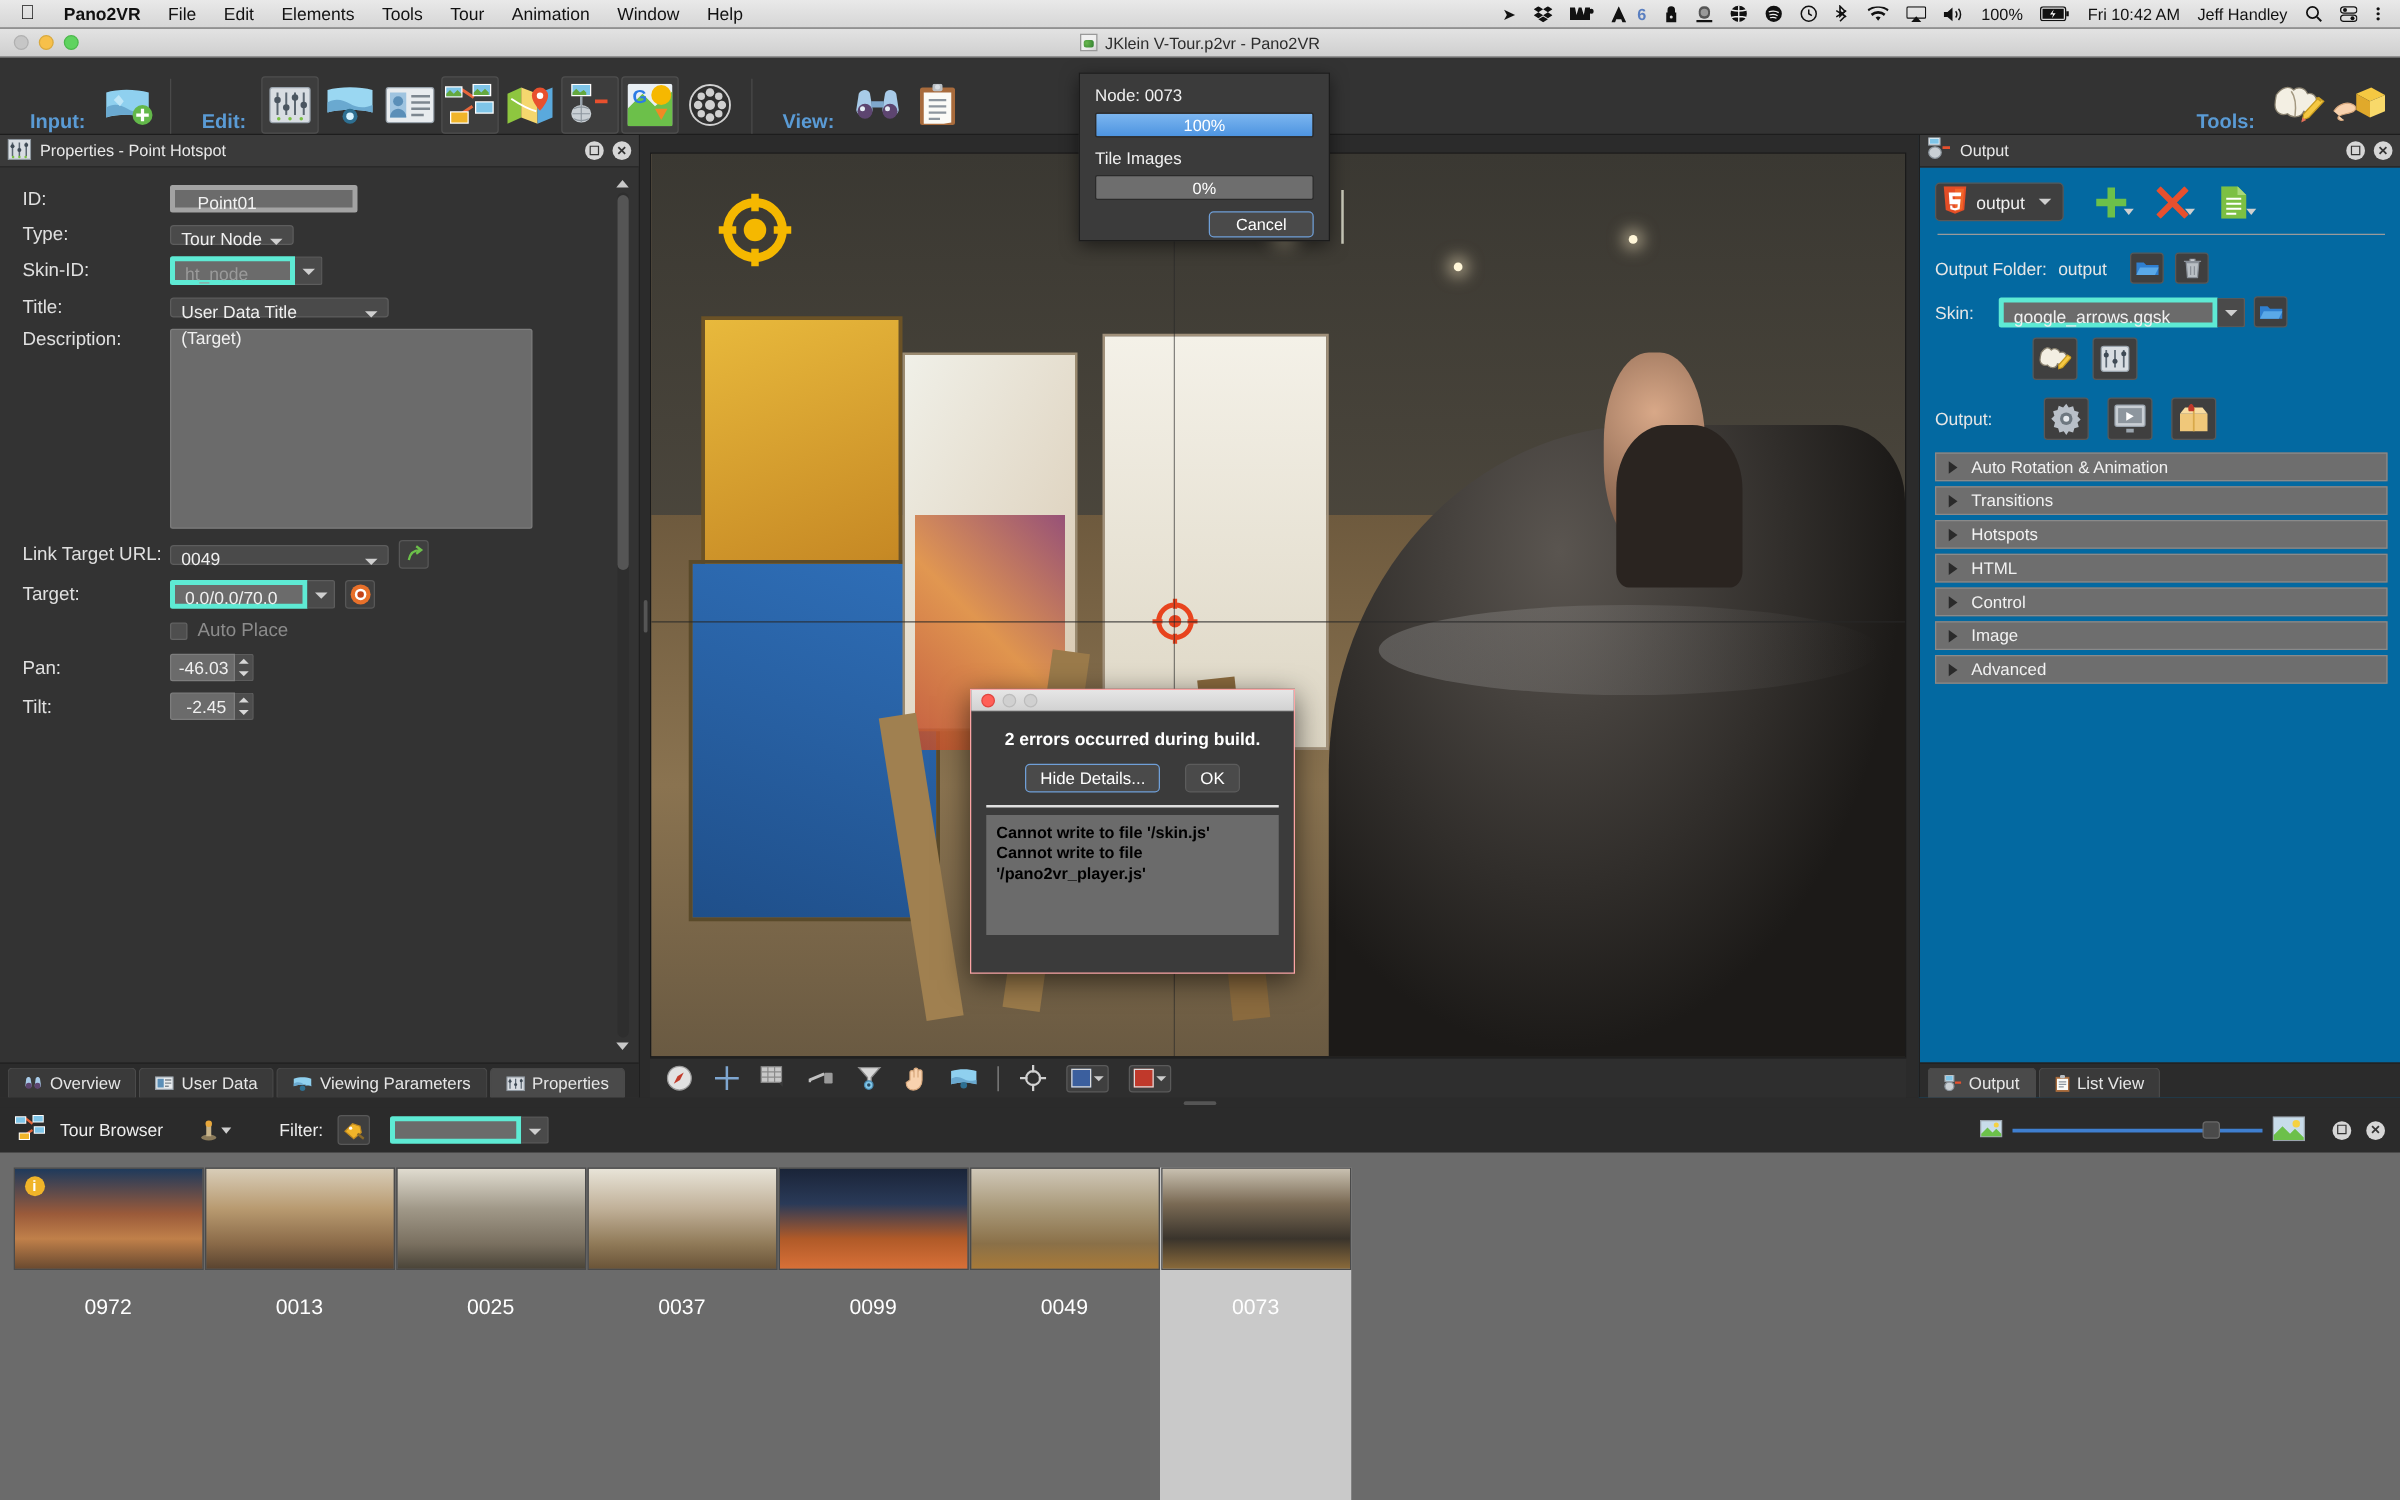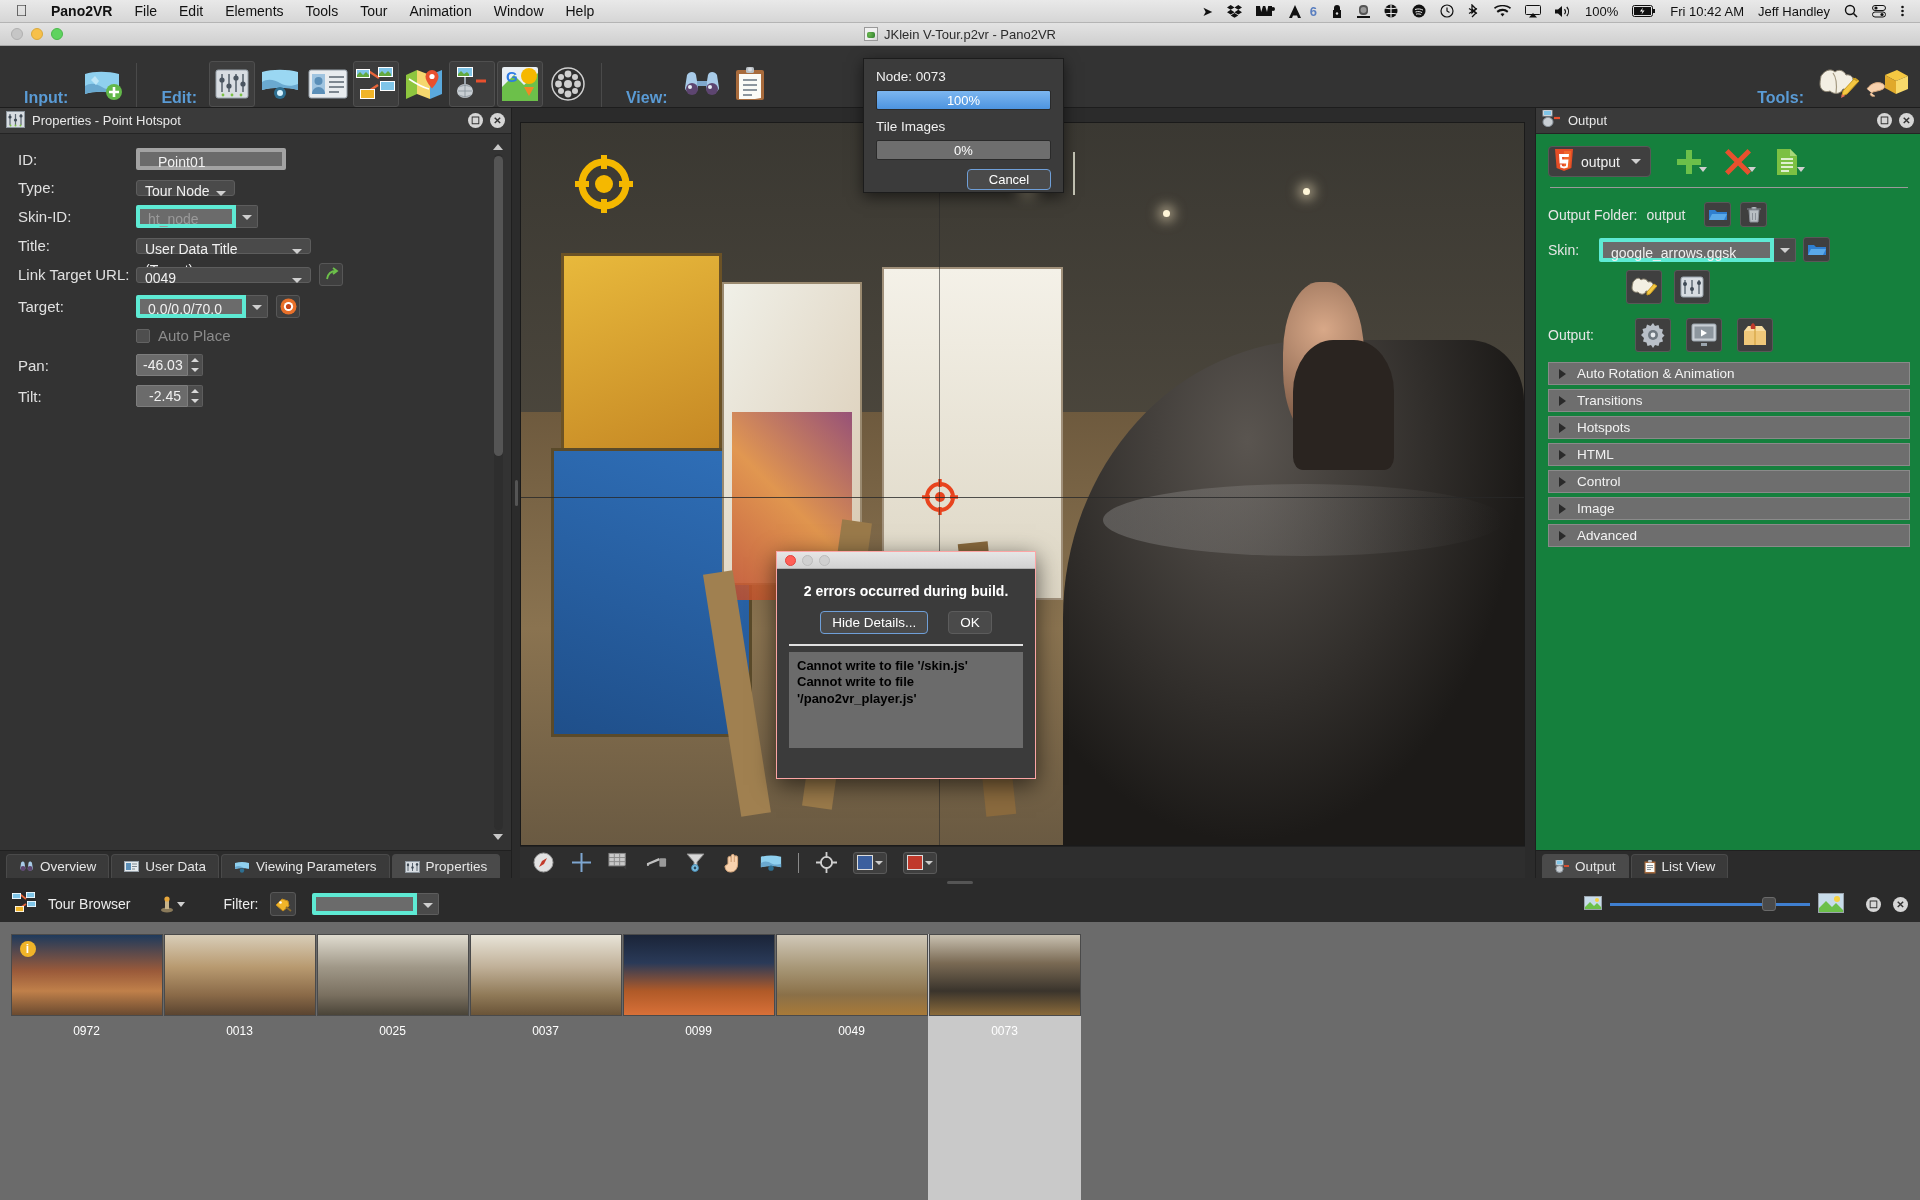--- a/index.html
+++ b/index.html
@@ -131,21 +131,21 @@
   .scn { position: absolute; }
   #vtoolbar { height: 32px; background: #2e2e2e; margin-right: 10px; display: flex; align-items: center;
      padding: 0 12px; gap: 16px; border-top: 1px solid #222; }
   .vicon { width: 22px; height: 22px; display: flex; align-items: center; justify-content: center; }
   .vsep { width: 1px; height: 20px; background: #8a8a8a; }
   .colorbtn { width: 34px; height: 22px; background: #3f3f3f; border: 1px solid #5a5a5a; border-radius: 3px;
      display: flex; align-items: center; padding: 0 3px; gap: 2px; }
   .colorbtn .sw { width: 17px; height: 15px; }
   .colorbtn .ca { width: 0; height: 0; border-left: 4px solid transparent; border-right: 4px solid transparent; border-top: 4px solid #ccc; }
   
-  #rightpanel { width: 385px; background: #15803d; border-left: 1px solid #1f1f1f; display: flex; flex-direction: column; }
+  #rightpanel { width: 385px; background: #0369a1; border-left: 1px solid #1f1f1f; display: flex; flex-direction: column; }
   #out-body { flex: 1 1 auto; padding: 12px 10px 0 12px; }
   .outrow { display: flex; align-items: center; gap: 9px; margin-bottom: 10px; }
   .presetbtn { height: 31px; background: #3f3f3f; border: 1px solid #585858; border-radius: 4px;
      display: flex; align-items: center; gap: 7px; padding: 0 9px 0 5px; color: #f0f0f0; font-size: 14px; }
   .iconbtn { width: 30px; height: 30px; display: flex; align-items: center; justify-content: center; position: relative; }
   .iconbtn .dd { position: absolute; right: -3px; bottom: 5px; width: 0; height: 0;
      border-left: 4px solid transparent; border-right: 4px solid transparent; border-top: 5px solid #cfcfcf; }
   .hr { height: 1px; background: #9a9a9a; margin: 10px 2px 14px 2px; }
   .lbl { color: #e6e6e6; font-size: 14px; }
   .sqbtn { width: 27px; height: 25px; background: #3f3f3f; border: 1px solid #585858; border-radius: 3px;
@@ -158,21 +158,21 @@
   .acc-item .tri { width: 0; height: 0; border-top: 5px solid transparent; border-bottom: 5px solid transparent;
      border-left: 7px solid #2a2a2a; }
   .skinrow { display: flex; align-items: center; gap: 7px; margin-bottom: 8px; }
   
   #tourbrowser { height: 100%; background: #2b2b2b; display: flex; flex-direction: column; }
   #tb-head { height: 36px; display: flex; align-items: center; padding: 0 12px; gap: 12px; color: #ededed; font-size: 14px; }
   #filmstrip { flex: 1 1 auto; background: #6b6b6b; margin: 0; position: relative; overflow: hidden; display: flex; gap: 0; padding: 12px 0 0 10px; }
   .thumb-cell { width: 153px; margin-right: 0; display: flex; flex-direction: column; align-items: center; padding-bottom: 6px; }
   .thumb-cell.sel { background: #c9c9c9; }
   .thumb-img { width: 152px; height: 82px; border: 1px solid #4a4a4a; position: relative; overflow: hidden; }
-  .thumb-lbl { color: #ffffff; font-size: 12px; margin-top: 8px; }
+  .thumb-lbl { color: #ffffff; font-size: 17px; margin-top: 20px; }
   .thumb-cell.sel .thumb-lbl { color: #ffffff; }
   .badge { position: absolute; left: 8px; top: 6px; width: 16px; height: 16px; border-radius: 50%;
      background: #f0b429; color: #fff; font-size: 12px; font-weight: bold; display:flex; align-items:center; justify-content:center; }
   
   #progress-dialog {
     position: absolute; left: 863px; top: 35px; width: 201px; height: 135px;
     background: #3b3b3b; border: 1px solid #1c1c1c; box-shadow: 0 4px 14px rgba(0,0,0,.55);
     padding: 10px 12px; z-index: 60;
   }
   #progress-dialog .pd-label { color: #f0f0f0; font-size: 13.5px; margin-bottom: 6px; }
@@ -516,20 +516,24 @@
         <div class="frow">
           <span class="flabel">Skin-ID:</span>
           <span class="splitcombo">
             <span class="val" style="width:100px">ht_node</span>
             <span class="arw"></span>
           </span>
         </div>
         <div class="frow">
           <span class="flabel">Title:</span>
           <span class="fcombo" style="width:175px">User Data Title (Target)</span>
+        </div>
+        <div class="frow" style="align-items:flex-start">
+          <span class="flabel">Description:</span>
+          <span id="desc-box"></span>
         </div>
         <div class="frow" style="margin-top:9px">
           <span class="flabel">Link Target URL:</span>
           <span class="fcombo" style="width:175px">0049</span>
           <span class="smallbtn">
             <svg width="15" height="15" viewBox="0 0 15 15">
                 <path d="M3 12C4 6 8 4 12 4M9 1l4 3-4 3" stroke="#6cc04a" stroke-width="1.8" fill="none"></path>
               </svg>
           </span>
         </div>

